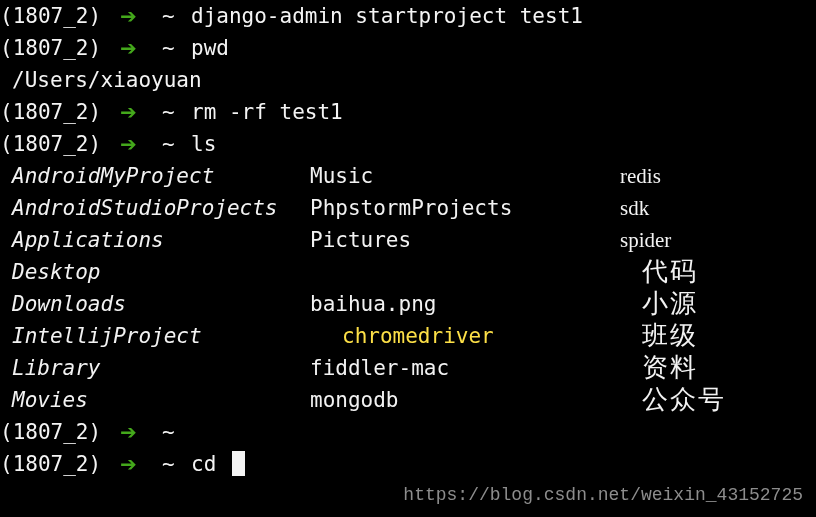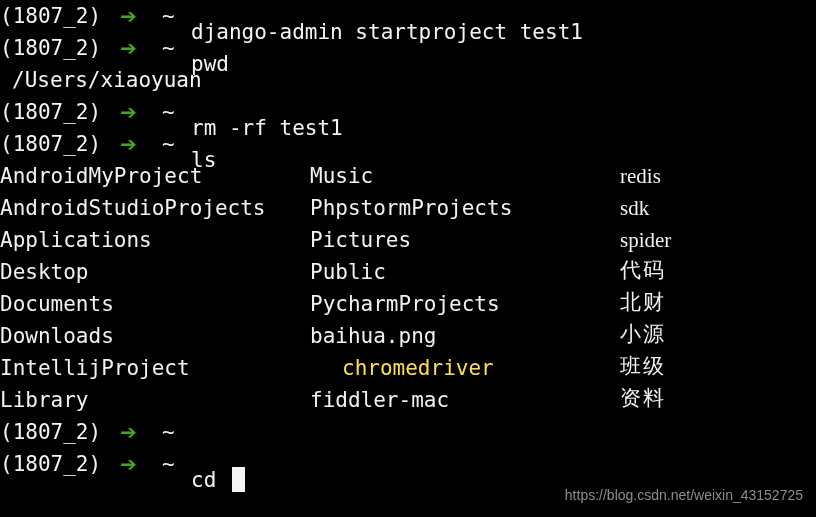--- a/index.html
+++ b/index.html
@@ -46,63 +46,64 @@
   }
   .tilde {
     position: absolute;
     left: 162px;
     top: 0px;
     color: #f4f4f4;
   }
   .cmd {
     position: absolute;
     left: 191px;
-    top: 16px;
+    top: 0px;
     color: #f4f4f4;
   }
   .plain {
     position: absolute;
     left: 12px;
     top: 0px;
     color: #f4f4f4;
   }
   .ls-row {
     position: relative;
     height: 32px;
     white-space: pre;
   }
   .col {
     position: absolute;
     top: 0;
     white-space: pre;
   }
-  .col-1 { left: 0px; }
+  .col-1 { left: 12px; font-style: italic; }
   .col-2 { left: 310px; }
   .col-3 { left: 620px; font-family: Liberation Serif, serif; }
   .exec { color: #fde047; margin-left: 32px; }
   .cjk {
-    font-family: Liberation Mono, monospace;
-    font-size: 21px;
+    font-family: Liberation Serif, serif;
+    font-size: 26px;
     letter-spacing: 2px;
+    margin-left: 22px;
   }
   .cursor {
     display: inline-block;
     width: 13px;
     height: 25px;
     background: #f4f4f4;
     vertical-align: -5px;
     margin-left: 3px;
   }
   #watermark {
     position: absolute;
     right: 6px;
     bottom: 6px;
     color: #8d8d8d;
-    font-family: Liberation Sans, sans-serif;
-    font-size: 14px;
+    font-family: Liberation Mono, monospace;
+    font-size: 18px;
     letter-spacing: 0px;
     white-space: pre;
   }
 </style>
 </head>
 <body>
 
 <div id="terminal">
 
   <div class="line">
@@ -147,42 +148,41 @@
     <span class="col col-2">PhpstormProjects</span>
     <span class="col col-3">sdk</span>
   </div>
   <div class="ls-row">
     <span class="col col-1">Applications</span>
     <span class="col col-2">Pictures</span>
     <span class="col col-3">spider</span>
   </div>
   <div class="ls-row">
     <span class="col col-1">Desktop</span>
-    <span class="col col-2">Public</span>
     <span class="col col-3 cjk">代码</span>
-  </div>
-  <div class="ls-row">
-    <span class="col col-1">Documents</span>
-    <span class="col col-2">PycharmProjects</span>
-    <span class="col col-3 cjk">北财</span>
   </div>
   <div class="ls-row">
     <span class="col col-1">Downloads</span>
     <span class="col col-2">baihua.png</span>
     <span class="col col-3 cjk">小源</span>
   </div>
   <div class="ls-row">
     <span class="col col-1">IntellijProject</span>
     <span class="col col-2 exec">chromedriver</span>
     <span class="col col-3 cjk">班级</span>
   </div>
   <div class="ls-row">
     <span class="col col-1">Library</span>
     <span class="col col-2">fiddler-mac</span>
     <span class="col col-3 cjk">资料</span>
+  </div>
+  <div class="ls-row">
+    <span class="col col-1">Movies</span>
+    <span class="col col-2">mongodb</span>
+    <span class="col col-3 cjk">公众号</span>
   </div>
 
   <div class="line">
     <span class="venv">(1807_2)</span>
     <span class="arrow">➔</span>
     <span class="tilde">~</span>
     <span class="cmd"></span>
   </div>
 
   <div class="line">

